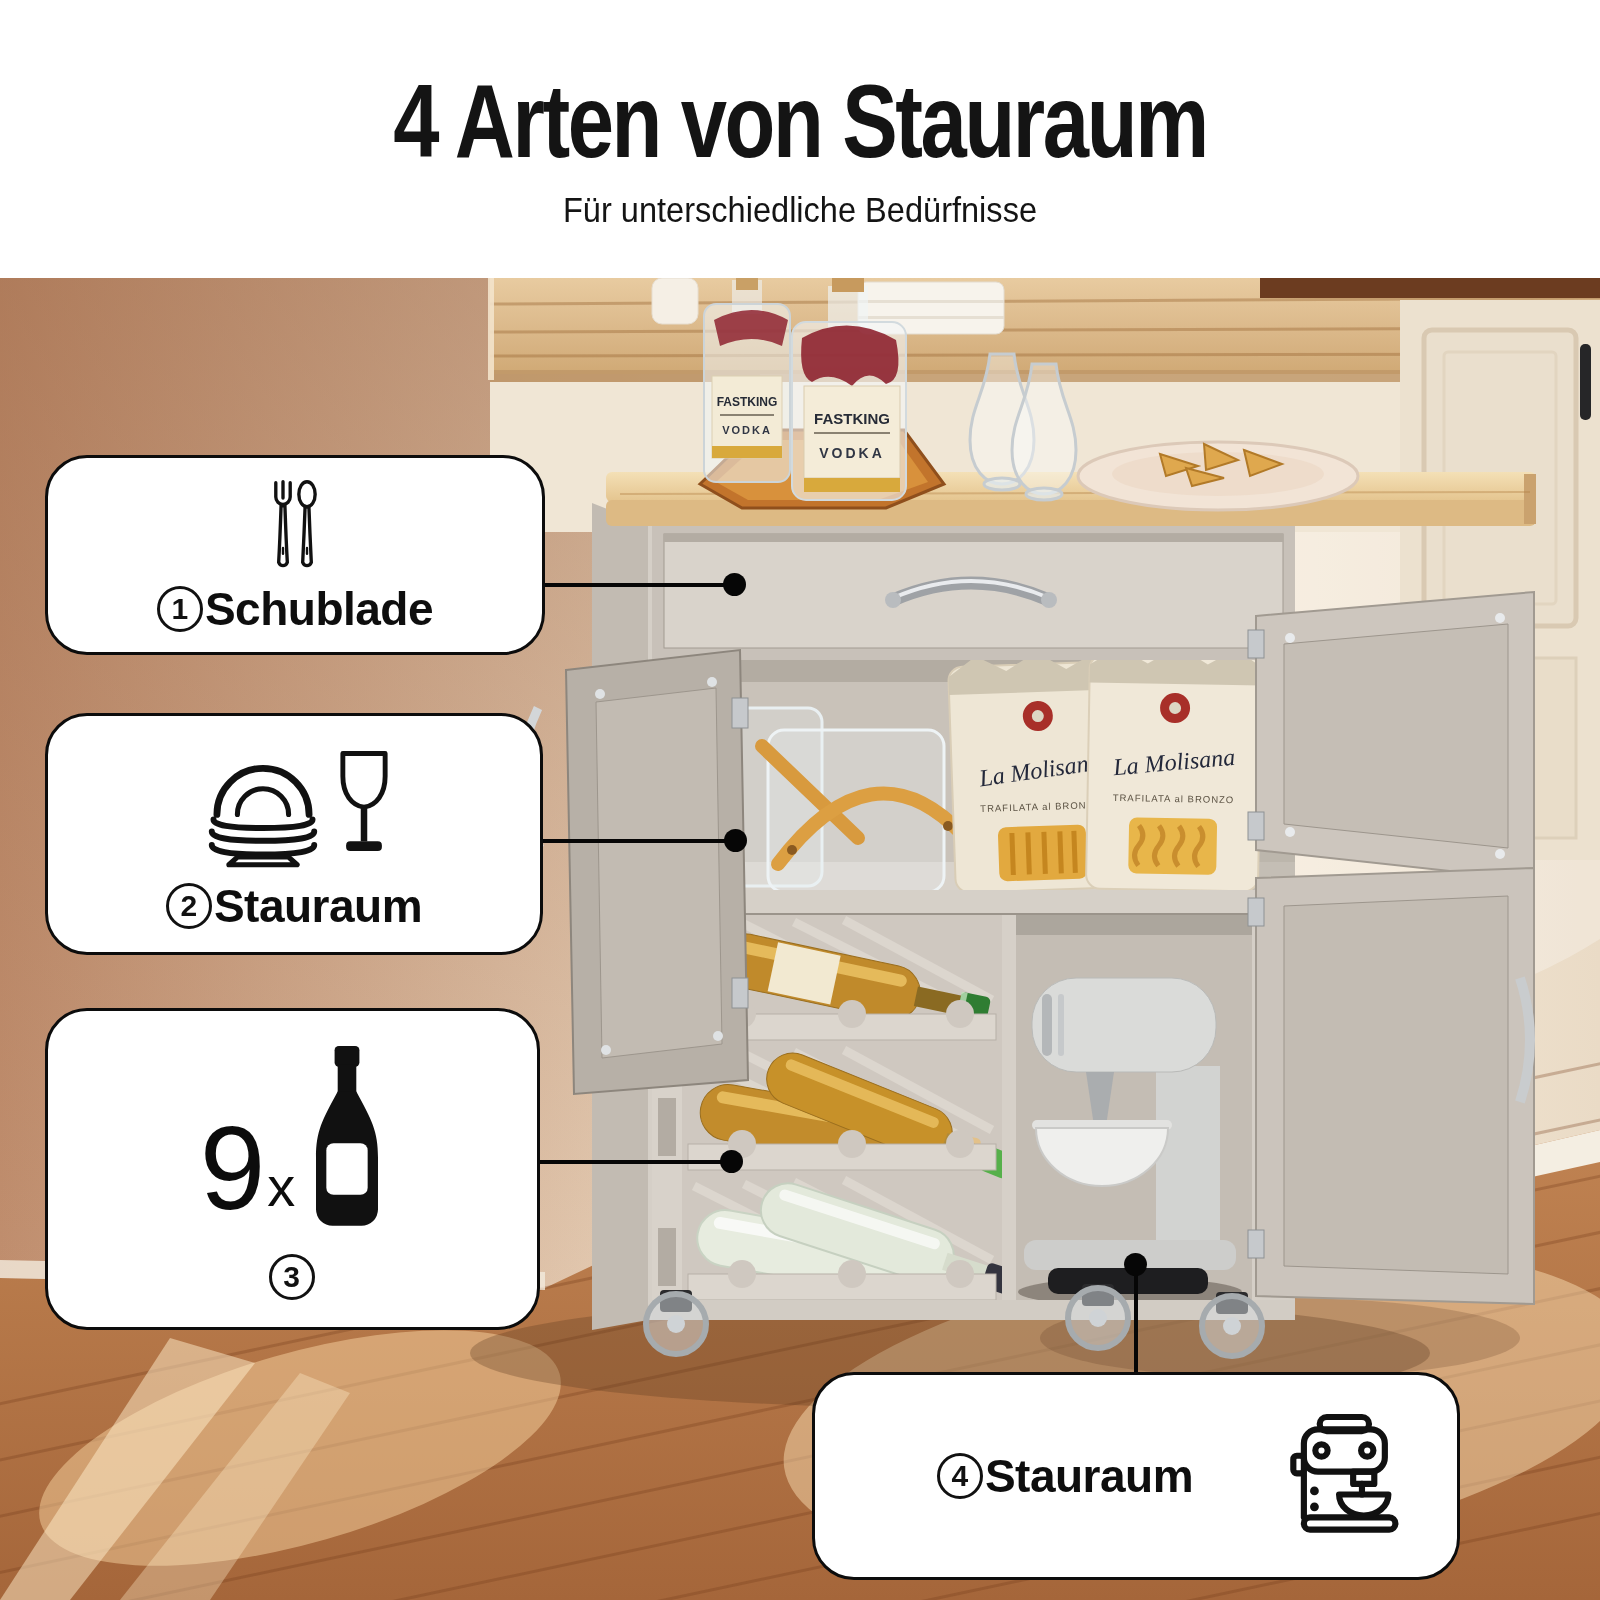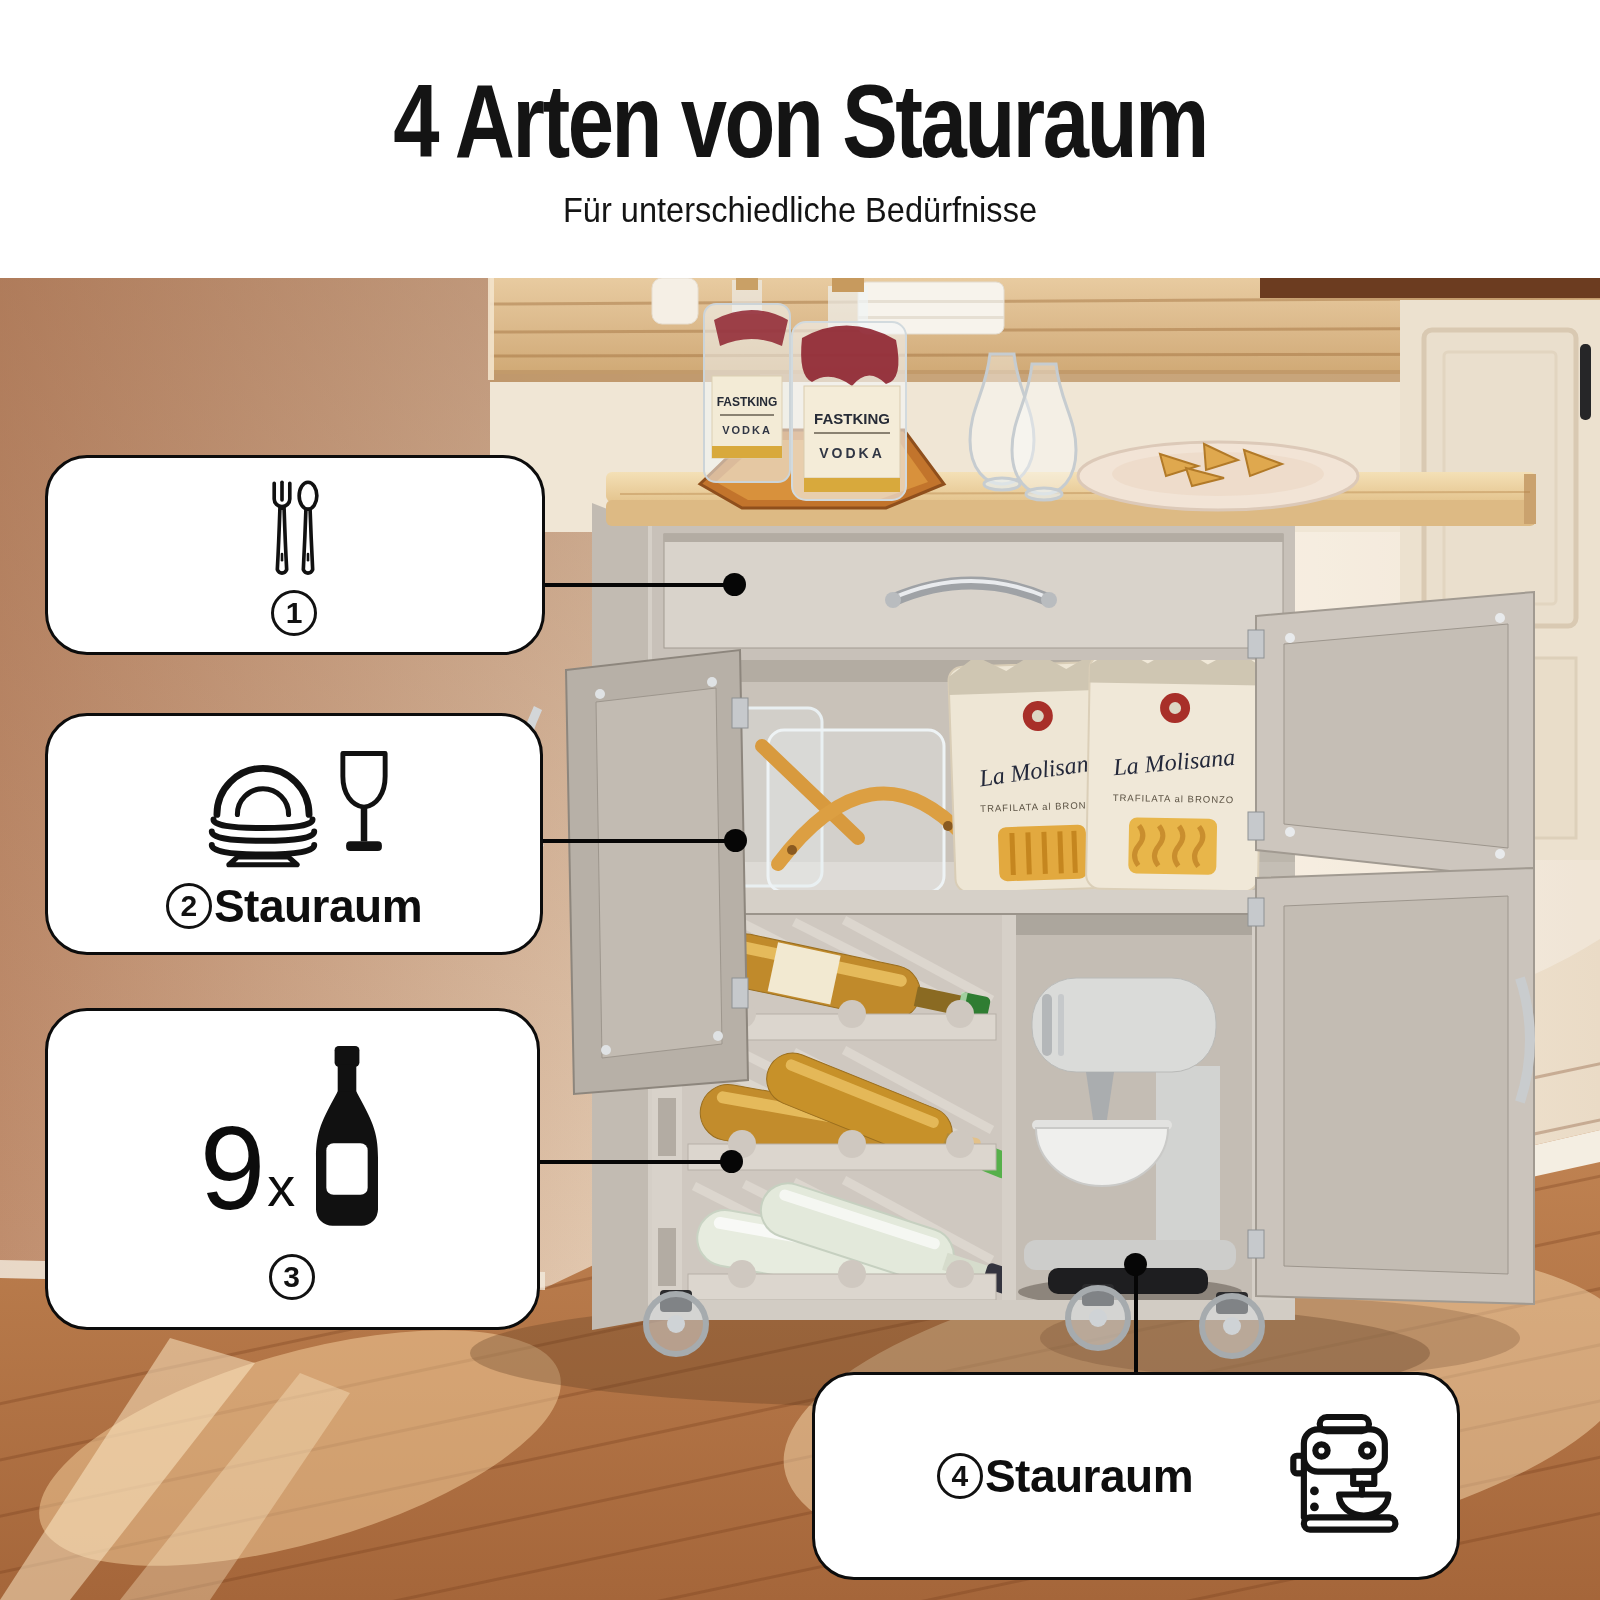--- a/index.html
+++ b/index.html
@@ -422,20 +422,21 @@
         <line x1="35" y1="12" x2="35" y2="46"></line>
         <path d="M31 62 c-2 60 -4 100 -5 118 a10 12 0 0 0 18 0 c-1 -18 -3 -58 -5 -118 z"></path>
         <line x1="35" y1="150" x2="35" y2="162" stroke-width="5"></line>
         <ellipse cx="85" cy="38" rx="17" ry="26"></ellipse>
         <path d="M81 64 c-2 58 -4 96 -5 116 a10 12 0 0 0 18 0 c-1 -20 -3 -58 -5 -116 z"></path>
         <line x1="85" y1="150" x2="85" y2="162" stroke-width="5"></line>
       </g>
     </svg>
     <div class="labelrow">
       <span class="circnum">1</span>
+      <span class="ltext">Schublade</span>
     </div>
   </div>
 
   <div class="callout" id="box2">
     <div class="iconrow">
       <svg width="140" height="128" viewBox="0 0 148 150">
         <g fill="none" stroke="#111" stroke-linecap="round" stroke-linejoin="round">
           <path d="M20 86 a54 54 0 0 1 108 0" stroke-width="8"></path>
           <path d="M44 86 a30 30 0 0 1 60 0" stroke-width="6"></path>
           <path d="M16 92 q0 10 58 10 q58 0 58 -10" stroke-width="7"></path>

